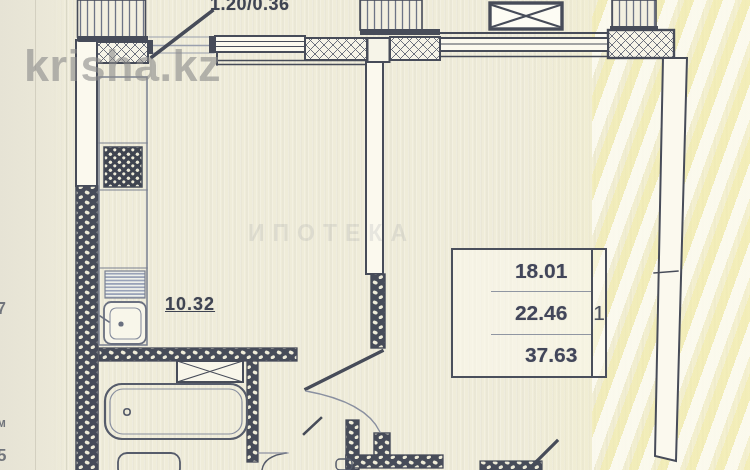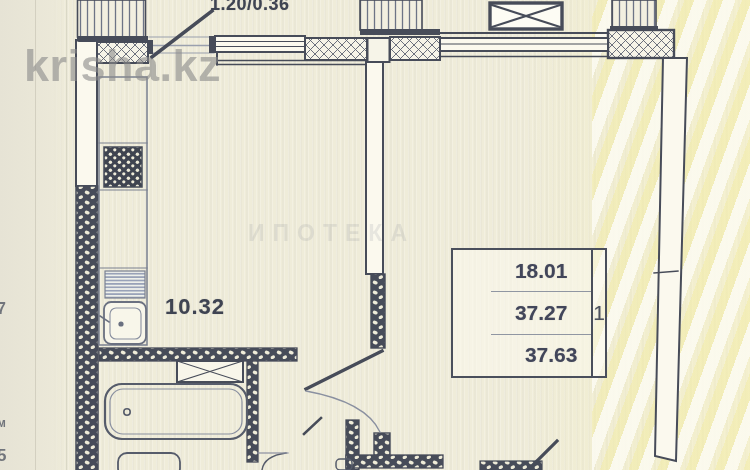--- a/index.html
+++ b/index.html
@@ -19,21 +19,21 @@
     background:repeating-linear-gradient(110deg, rgba(250,247,210,0) 0 6px, rgba(242,235,155,.5) 6px 15px, rgba(253,252,244,.95) 15px 27px);}
   .crease{position:absolute;top:0;width:1px;height:470px;background:rgba(110,105,90,.18);}
   .c1{left:35px}.c2{left:66px;background:rgba(110,105,90,.12);}
   svg.plan{position:absolute;left:0;top:0;filter:blur(.3px);}
   .txt{position:absolute;color:#3f4452;text-shadow:0 0 1px rgba(60,64,80,.35);white-space:nowrap;}
   .wm-brand{left:24px;top:40px;font-size:45px;font-weight:700;color:#8a8a8a;opacity:.6;
     letter-spacing:.5px;text-shadow:none;}
   .wm-center{left:248px;top:220px;font-size:23px;font-weight:700;color:#6b7080;opacity:.13;
     letter-spacing:8px;text-shadow:none;}
   .dim{left:210px;top:-6px;font-size:18px;font-weight:600;letter-spacing:.5px;}
-  .room-label{left:165px;top:294px;font-size:22px;font-weight:600;letter-spacing:1px;}
+  .room-label{left:165px;top:294px;font-size:18px;font-weight:600;letter-spacing:1px;text-decoration:underline;}
   .edge{position:absolute;left:-3px;color:#555a66;opacity:.8;font-weight:600;text-shadow:none;}
   .e1{top:300px;font-size:16px;}
   .e2{top:416px;font-size:12px;}
   .e3{top:446px;font-size:17px;}
   .area-table{position:absolute;left:451px;top:248px;width:156px;height:130px;display:flex;
     border:2.2px solid #4a4f5c;background:rgba(251,249,238,.55);box-sizing:border-box;}
   .area-table .col-l{width:103px;border-right:2px solid #4a4f5c;display:flex;flex-direction:column;margin-left:38px;}
   .area-table .cell{flex:1;display:flex;align-items:center;justify-content:center;
     font-size:21px;font-weight:600;color:#42465a;border-bottom:1.6px solid #9096a2;
     text-shadow:0 0 1px rgba(60,64,80,.35);}
@@ -176,18 +176,18 @@
   <div class="txt dim">1.20/0.36</div>
   <div class="txt room-label">10.32</div>
 
   <div class="edge e1">7</div>
   <div class="edge e2">м</div>
   <div class="edge e3">5</div>
 
   <div class="area-table">
     <div class="col-l">
       <div class="cell">18.01</div>
-      <div class="cell">37.27</div>
+      <div class="cell">22.46</div>
       <div class="cell">37.63</div>
     </div>
     <div class="col-r">1</div>
   </div>
 </div>
 
 </body></html>

